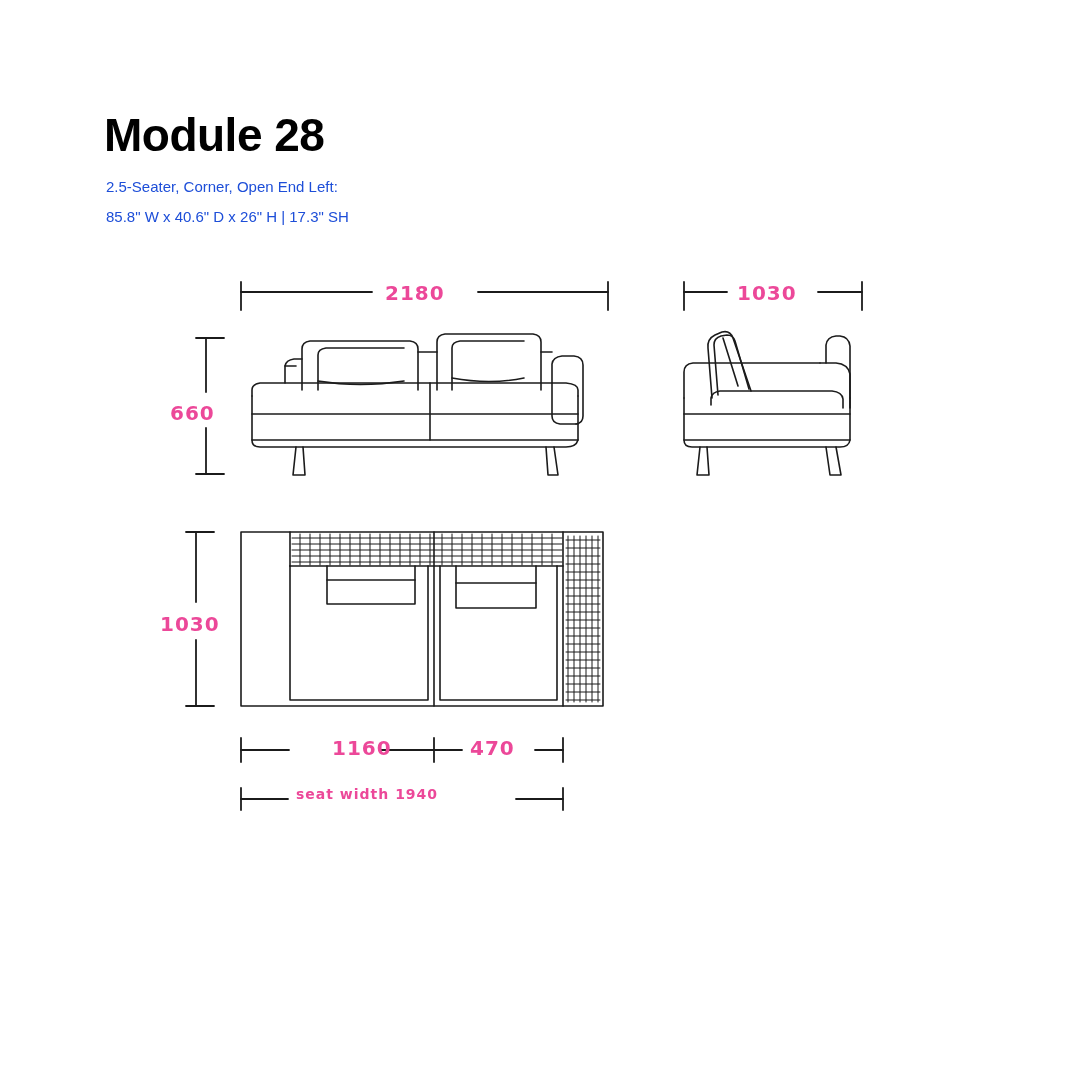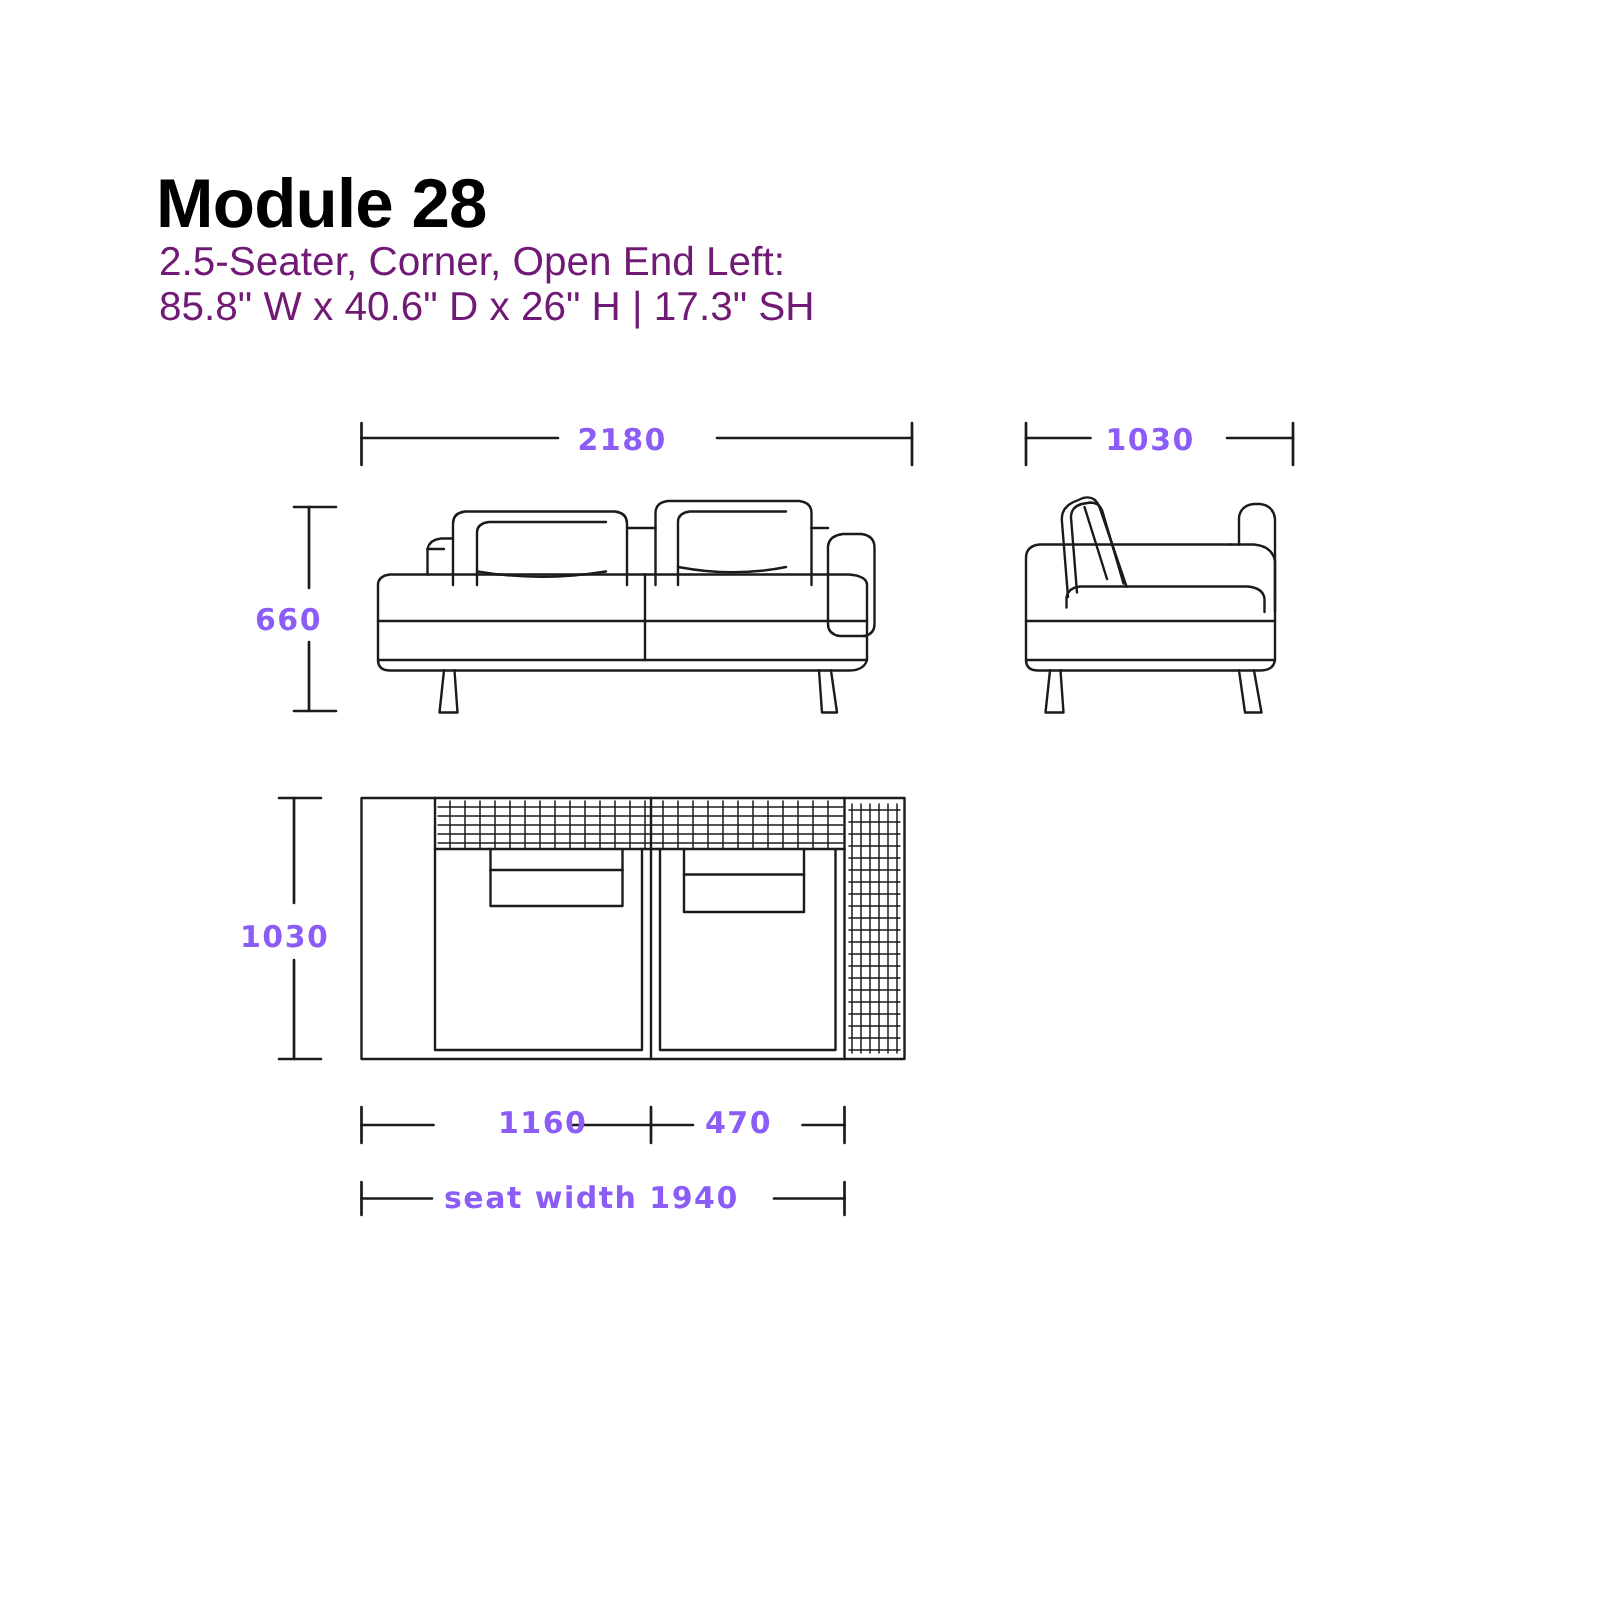--- a/index.html
+++ b/index.html
@@ -25,50 +25,50 @@
     top: 72px;
     font-size: 46px;
     font-weight: bold;
     letter-spacing: -0.5px;
     color: #000000;
     margin-top: 36px;
   }
   .subtitle {
     position: absolute;
     left: 106px;
-    top: 159px;
-    font-size: 27px;
+    top: 172px;
+    font-size: 15px;
     line-height: 30px;
-    color: #701a75;
+    color: #1d4ed8;
   }
   .subtitle div { white-space: nowrap; }
 
   .drawing {
     position: absolute;
     left: 0;
     top: 0;
     width: 1080px;
     height: 1080px;
   }
   .dimlabel {
     position: absolute;
     font-family: "DejaVu Sans", sans-serif;
     font-size: 20px;
     font-weight: bold;
-    color: #8b5cf6;
+    color: #ec4899;
     letter-spacing: 1px;
     white-space: nowrap;
   }
   .dim-2180 { left: 385px; top: 281px; }
   .dim-1030t { left: 737px; top: 281px; }
   .dim-660  { left: 170px; top: 401px; }
   .dim-1030s{ left: 160px; top: 612px; }
   .dim-1160 { left: 297px; top: 736px; margin-left: 35px; }
   .dim-780  { left: 470px; top: 736px; }
-  .dim-seatw{ left: 296px; top: 786px; font-size: 20px; }
+  .dim-seatw{ left: 296px; top: 786px; font-size: 14px; }
 </style>
 </head>
 <body>
 
 <div class="page">
 
   <div class="title">Module 28</div>
 
   <div class="subtitle">
     <div>2.5-Seater, Corner, Open End Left:</div>

